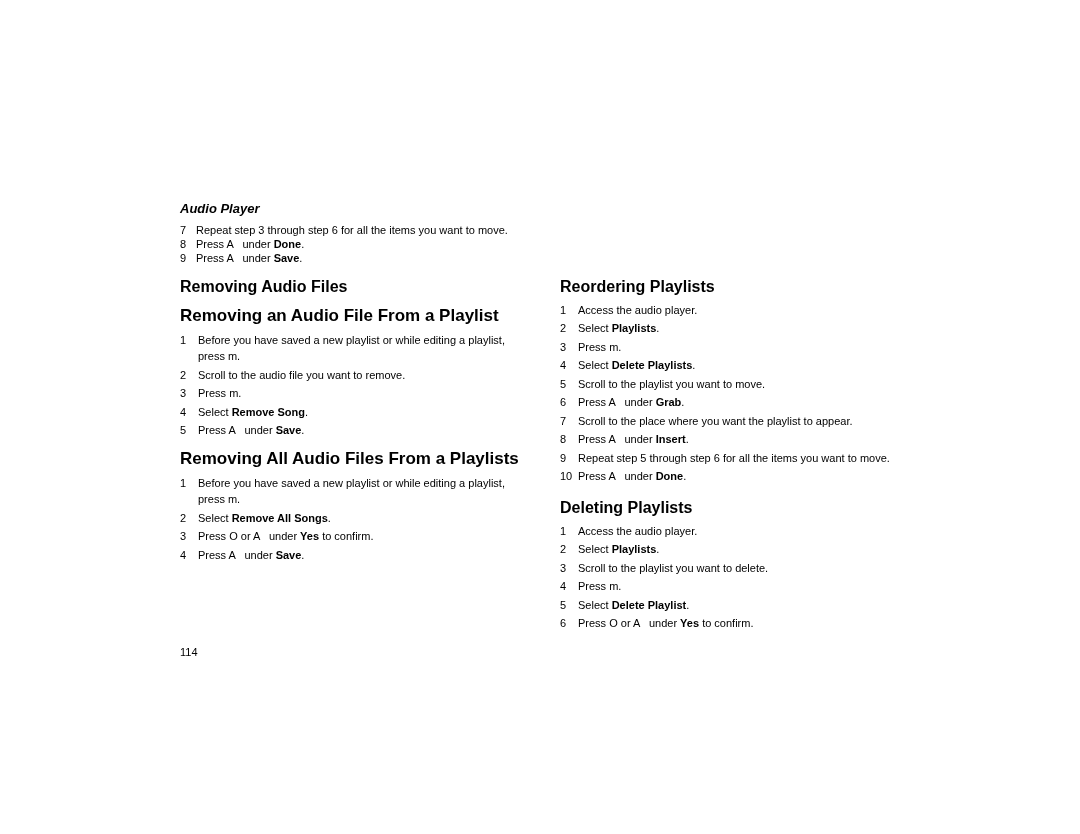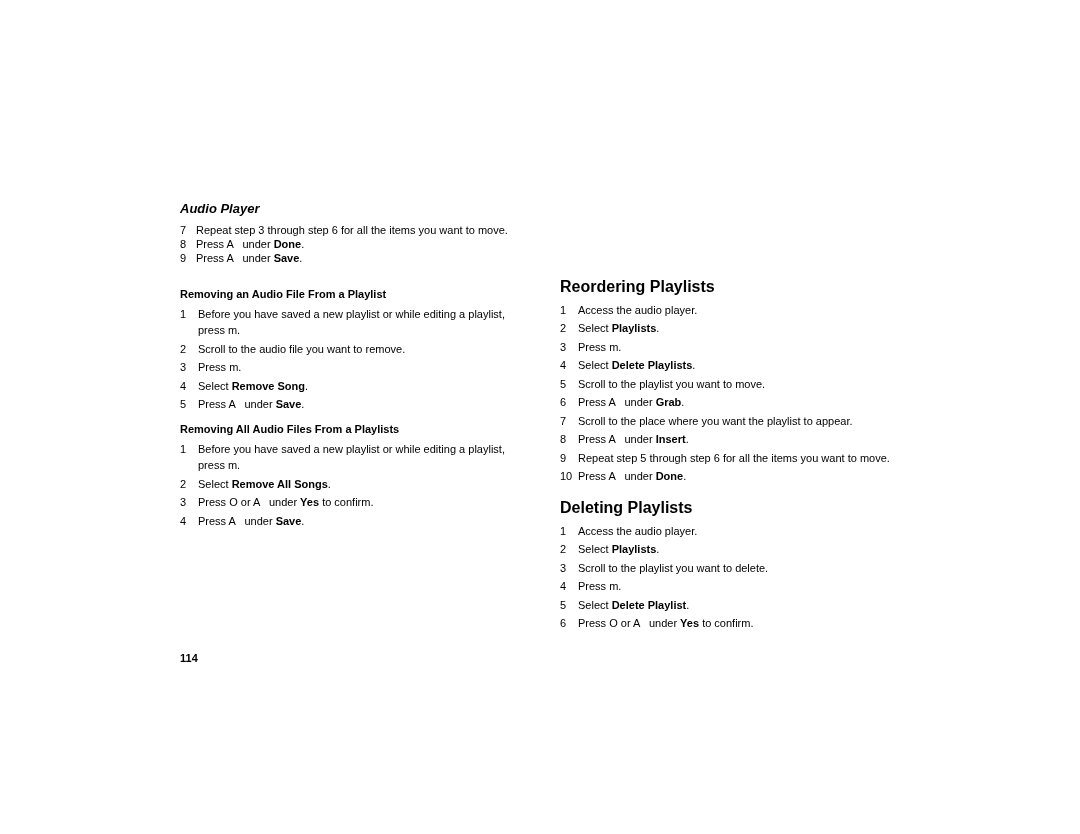--- a/index.html
+++ b/index.html
@@ -53,21 +53,21 @@
     .right-col {
       flex: 1;
     }
     .section-title {
       font-size: 16px;
       font-weight: bold;
       margin-bottom: 6px;
       border-bottom: none;
     }
     .section-subtitle {
-      font-size: 11px;
+      font-size: 17px;
       font-weight: bold;
       margin-bottom: 6px;
       margin-top: 10px;
     }
     .section-desc {
       font-size: 11px;
       margin-bottom: 8px;
       line-height: 1.5;
     }
     .steps-list {
@@ -86,24 +86,23 @@
       font-weight: normal;
     }
     .steps-list li .text {
       flex: 1;
     }
     b {
       font-weight: bold;
     }
     .page-number {
       position: absolute;
-      bottom: 10px;
+      bottom: 16px;
       left: 20px;
       font-size: 11px;
-      font-weight: bold;
     }
   </style>
 </head>
 <body>
 
 <div class="page">
   <div class="audio-player-label">Audio Player</div>
 
   <div class="intro-steps">
     <div class="step-line">
@@ -116,20 +115,21 @@
     </div>
     <div class="step-line">
       <span class="step-num">9</span>
       <span class="step-content">Press A &nbsp; under <b>Save</b>.</span>
     </div>
   </div>
 
   <div class="two-col">
 
     <div class="left-col">
+      <div class="section-title">Removing Audio Files</div>
 
       <div class="section-subtitle">Removing an Audio File From a Playlist</div>
       <ul class="steps-list">
         <li>
           <span class="num">1</span>
           <span class="text">Before you have saved a new playlist or while editing a playlist, press m.</span>
         </li>
         <li>
           <span class="num">2</span>
           <span class="text">Scroll to the audio file you want to remove.</span>

